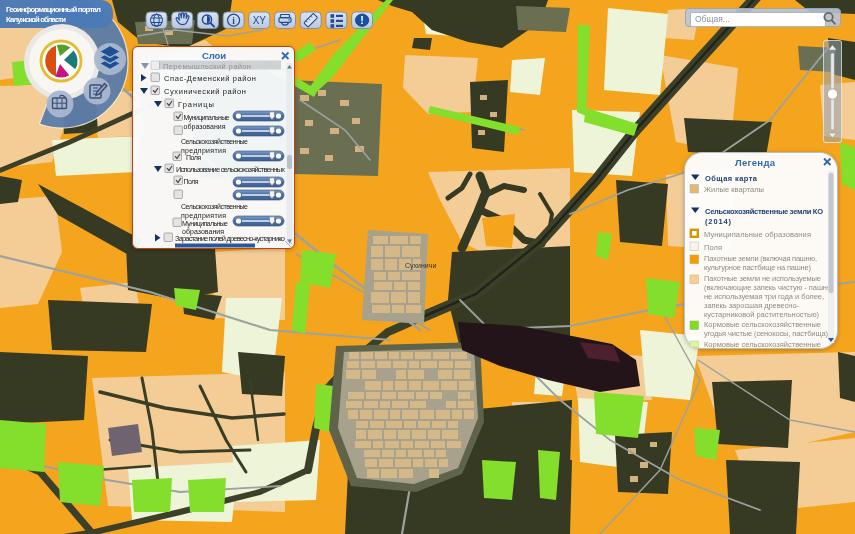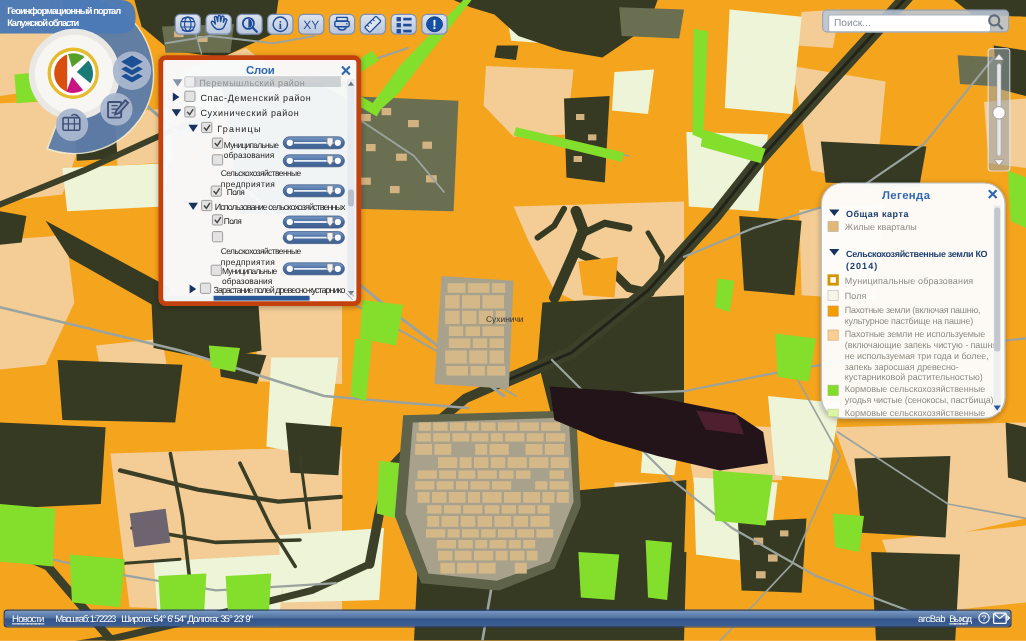--- a/index.html
+++ b/index.html
@@ -395,37 +395,37 @@
       </g>
 
       <g>
         <ellipse cx="362.1" cy="20.2" rx="6.6" ry="6.2" fill="#1450a8" stroke="#0d3a80" stroke-width="0.8"></ellipse>
         <text x="362.1" y="24.4" font-size="11" font-weight="bold" fill="#fff" text-anchor="middle">!</text>
       </g>
     </svg>
   </div>
 
   <div class="abs" style="left:685px;top:8px;width:156px;height:19px;background:rgba(187,198,214,0.88);border:1px solid #97a6bd;border-radius:4px;box-sizing:border-box;">
-    <div style="position:absolute;left:4px;top:2.5px;width:130px;height:12.5px;background:#fff;border:1px solid #aab4c4;border-radius:2px;font-size:8.5px;color:#8a9099;padding:1px 0 0 4px;">Поиск...</div>
+    <div style="position:absolute;left:4px;top:2.5px;width:130px;height:12.5px;background:#fff;border:1px solid #aab4c4;border-radius:2px;font-size:8.5px;color:#8a9099;padding:1px 0 0 4px;">Общая...</div>
     <svg style="position:absolute;right:3px;top:2px;" width="15" height="15" viewBox="0 0 15 15">
         <circle cx="6.5" cy="6" r="4.2" fill="none" stroke="#5c6b7c" stroke-width="1.7"></circle>
         <line x1="9.6" y1="9.2" x2="13" y2="12.8" stroke="#5c6b7c" stroke-width="1.9" stroke-linecap="round"></line>
       </svg>
   </div>
 
   <div class="abs" style="left:823px;top:40px;width:17px;height:101px;background:rgba(150,160,170,0.55);border:1px solid rgba(255,255,255,0.6);border-radius:3px;">
     <svg width="17" height="101" viewBox="0 0 17 101">
       <path d="M8.5,4 l4,5 h-8 z" fill="#f0f0f0" stroke="#888" stroke-width="0.5"></path>
       <path d="M8.5,97 l4,-5 h-8 z" fill="#f0f0f0" stroke="#888" stroke-width="0.5"></path>
       <rect x="6.8" y="12" width="3.4" height="77" rx="1.7" fill="#e8e8ea" stroke="#999" stroke-width="0.4"></rect>
       <circle cx="8.5" cy="53" r="5.2" fill="#fdfdfd" stroke="#9a9a9a" stroke-width="0.8"></circle>
     </svg>
   </div>
 
-  <div class="abs" id="layers" style="left:132px;top:46px;width:161px;height:201px;background:rgba(248,250,252,0.97);border:4px solid #c2410c;border-radius:6px;box-shadow:0 1px 4px rgba(0,0,0,0.25);">
+  <div class="abs" id="layers" style="left:132px;top:46px;width:161px;height:201px;background:rgba(248,250,252,0.97);border:1px solid #c2410c;border-radius:6px;box-shadow:0 1px 4px rgba(0,0,0,0.25);">
     <svg width="161" height="201" viewBox="0 0 161 201" style="position:absolute;left:0;top:0">
       <defs>
         <linearGradient id="sld" x1="0" y1="0" x2="0" y2="1">
           <stop offset="0" stop-color="#7b9cc9"></stop>
             <stop offset="0.5" stop-color="#496da0"></stop>
             <stop offset="1" stop-color="#3f5f92"></stop>
         </linearGradient>
         <g id="slider">
           <rect x="0" y="0" width="51" height="10" rx="5" fill="url(#sld)" stroke="#33507e" stroke-width="0.6"></rect>
           <circle cx="5.5" cy="5" r="2.6" fill="#fff"></circle>
@@ -529,31 +529,13 @@
         <text x="19" y="183" fill="#8f8b84" textLength="124">угодья чистые (сенокосы, пастбища)</text>
         <rect x="5" y="188" width="8.5" height="6" fill="#dcf5a2" stroke="#c2d69a" stroke-width="0.6"></rect>
         <text x="19" y="193.5" fill="#8f8b84" textLength="117">Кормовые сельскохозяйственные</text>
       </g>
       <rect x="143" y="18" width="6" height="172" fill="#eceef0"></rect>
       <rect x="143.5" y="20" width="5" height="120" rx="2" fill="#c2c7cd"></rect>
       <path d="M146,189 l3,-4 h-6 z" fill="#2b56a0"></path>
     </svg>
   </div>
 
-  <div class="abs" id="bottombar" style="left:3px;top:508px;width:840px;height:15px;border-radius:3px;background:linear-gradient(#7897c6 0%,#52749f 45%,#33558c 52%,#3c5f94 100%);border:1px solid #26406e;box-sizing:border-box;">
-    <svg width="838" height="13" viewBox="0 0 838 13" style="position:absolute;left:0;top:0">
-      <g font-size="8" fill="#fff" font-family="Liberation Sans,sans-serif">
-        <text x="6" y="9.5" textLength="27" text-decoration="underline">Новости</text>
-        <text x="42" y="9.5" textLength="51">Масштаб: 1:72223</text>
-        <text x="97" y="9.5" textLength="110">Широта: 54° 6' 54" Долгота: 35° 23' 9"</text>
-        <text x="761" y="9.5" textLength="23">arcBab</text>
-        <text x="787" y="9.5" textLength="19" text-decoration="underline">Выход</text>
-      </g>
-      <circle cx="816" cy="6" r="4.3" fill="none" stroke="#fff" stroke-width="1"></circle>
-      <text x="816" y="8.6" font-size="6.8" fill="#fff" text-anchor="middle">?</text>
-      <g stroke="#fff" fill="none">
-        <rect x="824" y="2" width="10.5" height="8.5" rx="1" stroke-width="1.1"></rect>
-        <path d="M824.5,2.5 L829,6.3 L834,2.5" stroke-width="1"></path>
-        <path d="M834,6 h3 m-1.8,-2 l2,2 -2,2" stroke-width="1"></path>
-      </g>
-    </svg>
-  </div>
 </div>
 
 </body></html>

